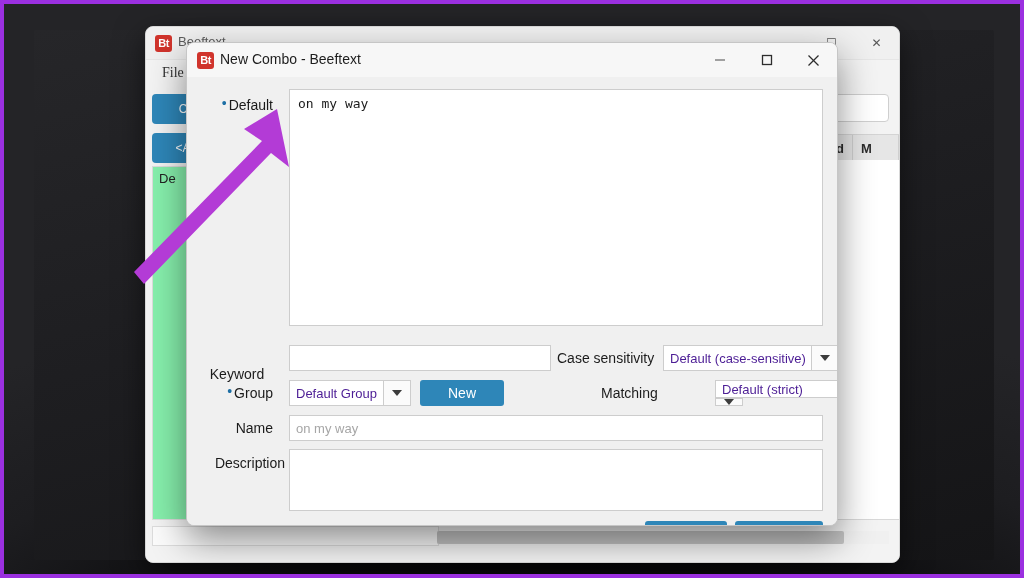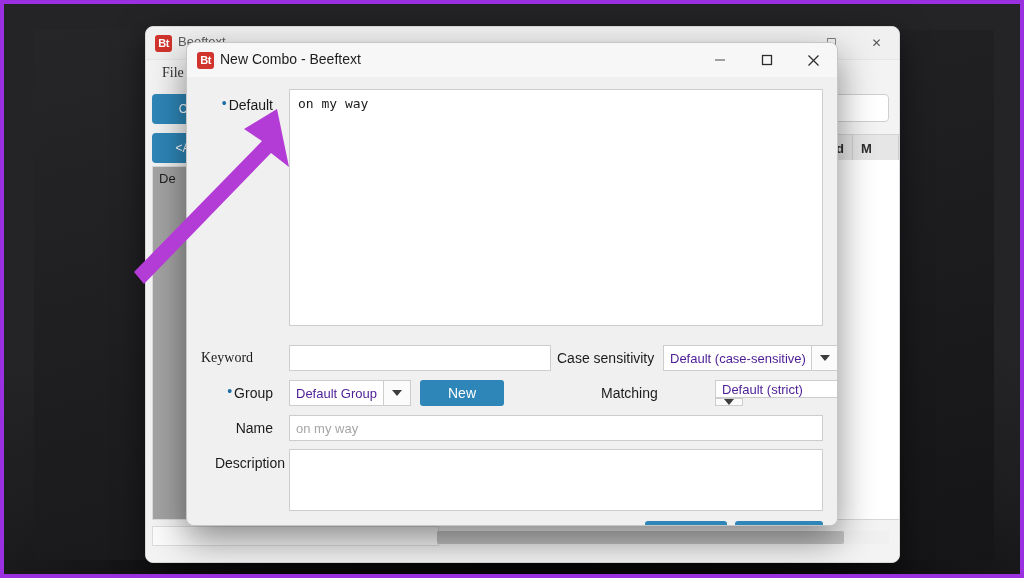--- a/index.html
+++ b/index.html
@@ -125,21 +125,21 @@
     font-size: 12px;
     display: flex;
     align-items: center;
     justify-content: center;
     overflow: hidden;
   }
   #group-list {
     position: absolute;
     left: 6px; top: 78px;
     width: 62px; bottom: 42px;
-    background: #a3a3a3;
+    background: #86efac;
     border: 1px solid #dcdcdc;
   }
   .group-row {
     font-size: 13px;
     color: #222;
     padding: 4px 6px;
     white-space: nowrap;
   }
   #main-search {
     position: absolute;
@@ -293,24 +293,23 @@
 
   
   #row-keyword {
     position: absolute;
     left: 14px; top: 268px;
     right: 14px;
     height: 26px;
   }
   #keyword-label {
     position: absolute;
-    left: 0; top: 5px;
+    left: 0; top: 21px;
     width: 72px;
-    text-align: left;
-    font-family: Liberation Serif, serif;
+    text-align: center;
   }
   #keyword-input {
     position: absolute;
     left: 88px; top: 0;
     width: 262px; height: 26px;
     background: #fff;
     border: 1px solid #cdcdcd;
     box-sizing: border-box;
     font-size: 13px;
     padding: 0 6px;

